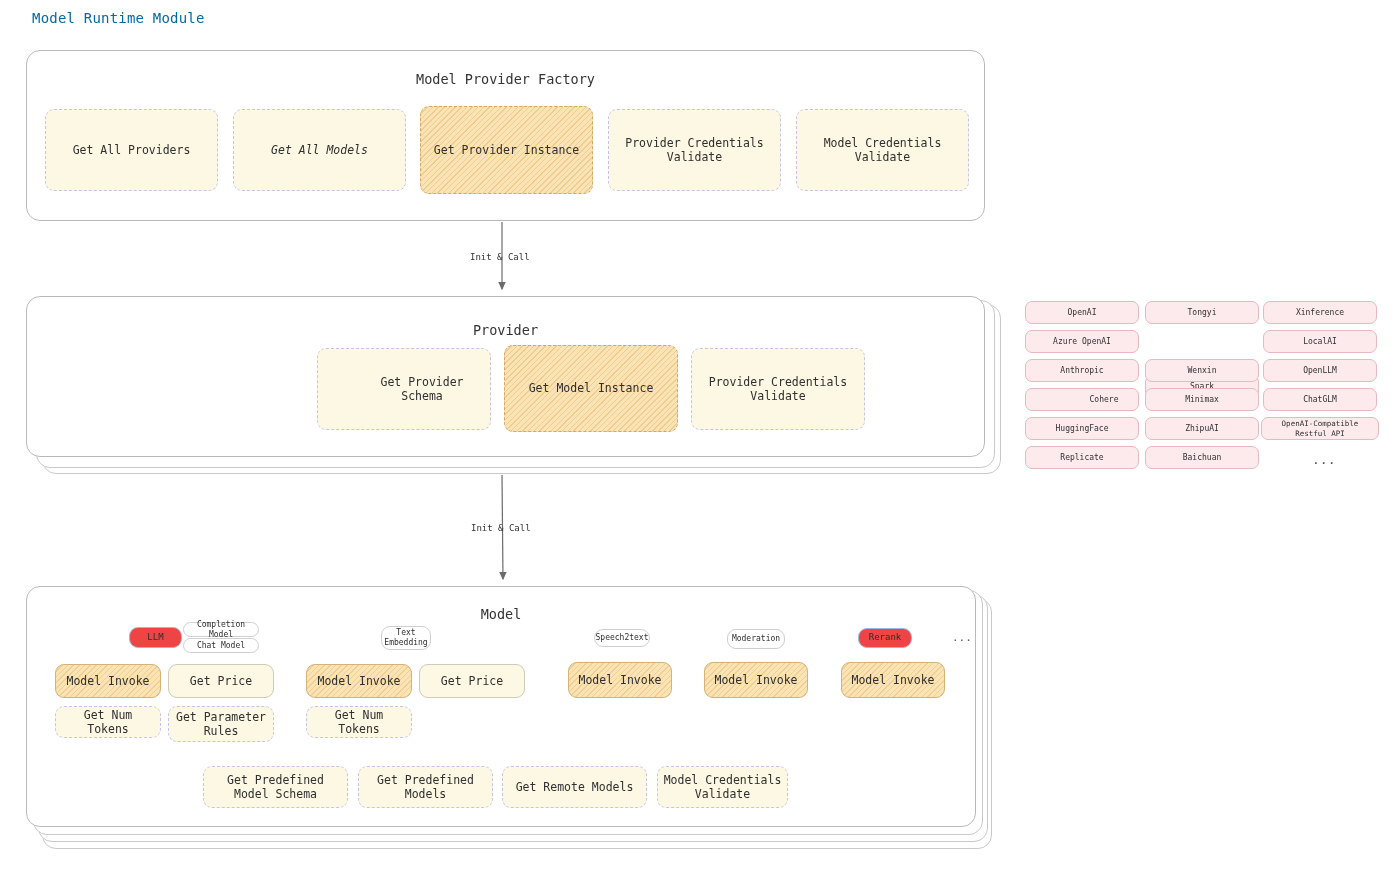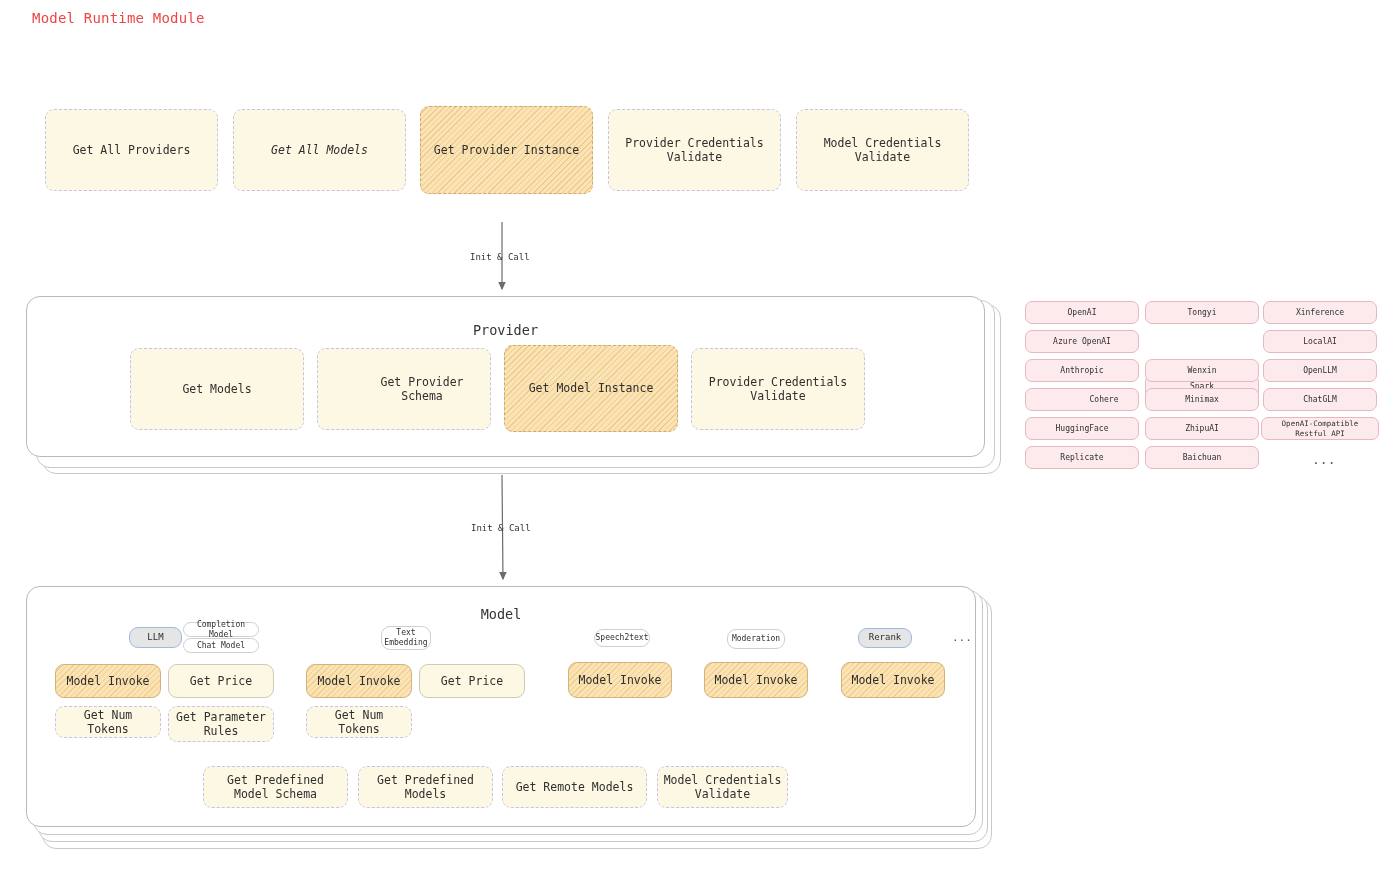--- a/index.html
+++ b/index.html
@@ -12,21 +12,21 @@
     position: relative;
     width: 1393px;
     height: 880px;
     overflow: hidden;
     background: #ffffff;
   }
   .title {
     position: absolute;
     left: 32px; top: 10px;
     font-size: 14px;
-    color: #ef4444;
+    color: #0369a1;
     font-family: "DejaVu Sans Mono", monospace;
     letter-spacing: 0.2px;
   }
   
   .panel {
     position: absolute;
     border: 1.4px solid #b9b9b9;
     border-radius: 14px;
     background: #ffffff;
   }
@@ -71,21 +71,21 @@
     background: #fae3b4;
     border: 1.3px dashed #cfa86a;
     background-image: repeating-linear-gradient(135deg, rgba(233,185,110,.55) 0 1px, rgba(0,0,0,0) 1px 4px);
   }
   .n-amber-solid {
     background: #fae3b4;
     border: 1.3px solid #d6b277;
     background-image: repeating-linear-gradient(135deg, rgba(233,185,110,.5) 0 1px, rgba(0,0,0,0) 1px 4px);
   }
   .n-blue {
-    background: #e5e5e5;
+    background: #ef4444;
     border: 1.2px solid #9dbbe0;
     font-size: 9px;
   }
   .n-white-dash {
     background: #ffffff;
     border: 1.2px solid #cfcfcf;
     font-size: 8px;
   }
   .n-pink {
     background: #fdeaec;
@@ -114,43 +114,43 @@
     font-family: "DejaVu Sans Mono", monospace;
   }
 </style>
 </head>
 <body>
 
 <div id="canvas">
 
   <div class="title">Model Runtime Module</div>
 
+  <div class="panel" style="left:26px; top:50px; width:959px; height:171px;">
+    <div class="panel-title" style="top:20px;">Model Provider Factory</div>
+  </div>
   <div class="node n-cream" style="left:45px; top:109px; width:173px; height:82px;">
     <span>Get All Providers</span>
   </div>
   <div class="node n-cream" style="left:233px; top:109px; width:173px; height:82px;font-style:italic;">
     <span>Get All Models</span>
   </div>
   <div class="node n-amber" style="left:420px; top:106px; width:173px; height:88px;">
     <span>Get Provider Instance</span>
   </div>
   <div class="node n-cream" style="left:608px; top:109px; width:173px; height:82px;">
     <span>Provider Credentials Validate</span>
   </div>
   <div class="node n-cream" style="left:796px; top:109px; width:173px; height:82px;">
     <span>Model Credentials Validate</span>
   </div>
 
   <div class="stack" style="left:42px; top:304px; width:959px; height:170px;"></div>
   <div class="stack" style="left:36px; top:300px; width:959px; height:168px;"></div>
   <div class="panel" style="left:26px; top:296px; width:959px; height:161px;">
     <div class="panel-title" style="top:25px;">Provider</div>
-  </div>
-  <div class="node n-cream" style="left:130px; top:348px; width:174px; height:82px;">
-    <span>Get Models</span>
   </div>
   <div class="node n-cream" style="left:317px; top:348px; width:174px; height:82px;padding-left:40px;">
     <span>Get Provider Schema</span>
   </div>
   <div class="node n-amber" style="left:504px; top:345px; width:174px; height:87px;">
     <span>Get Model Instance</span>
   </div>
   <div class="node n-cream" style="left:691px; top:348px; width:174px; height:82px;">
     <span>Provider Credentials Validate</span>
   </div>

